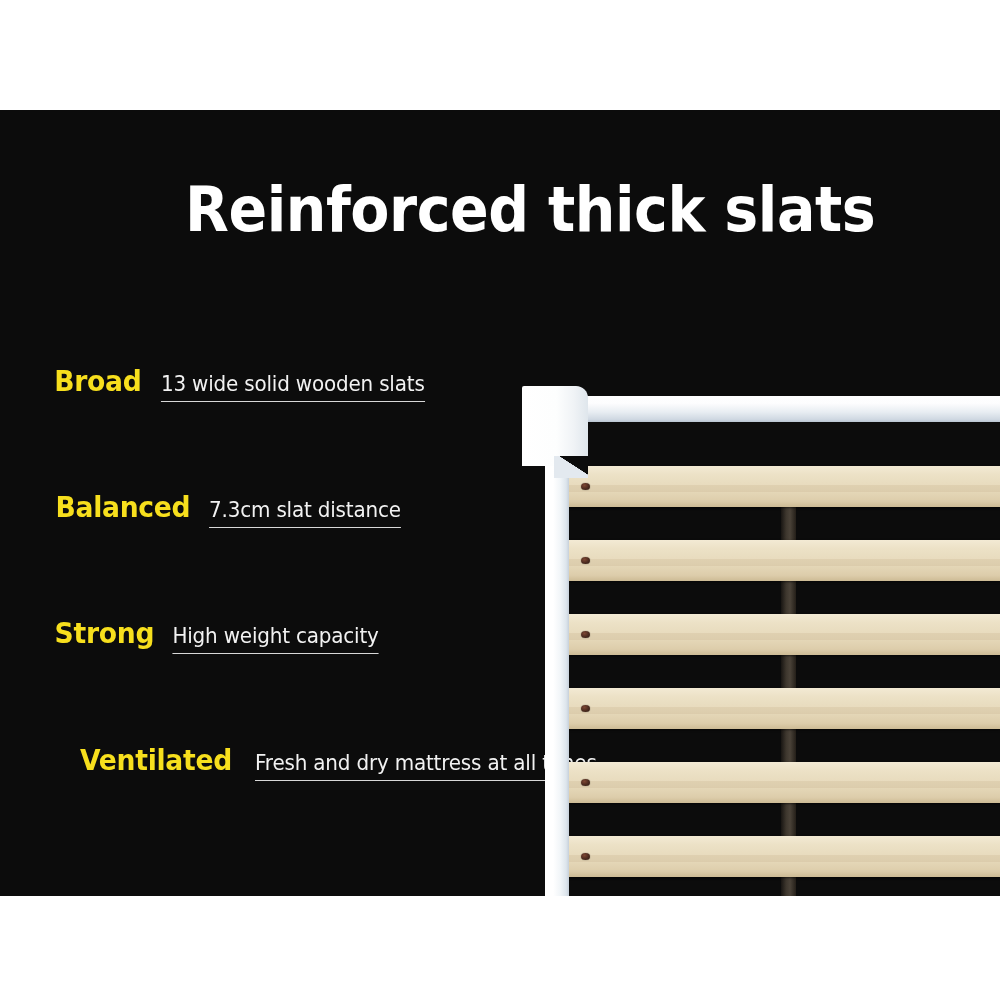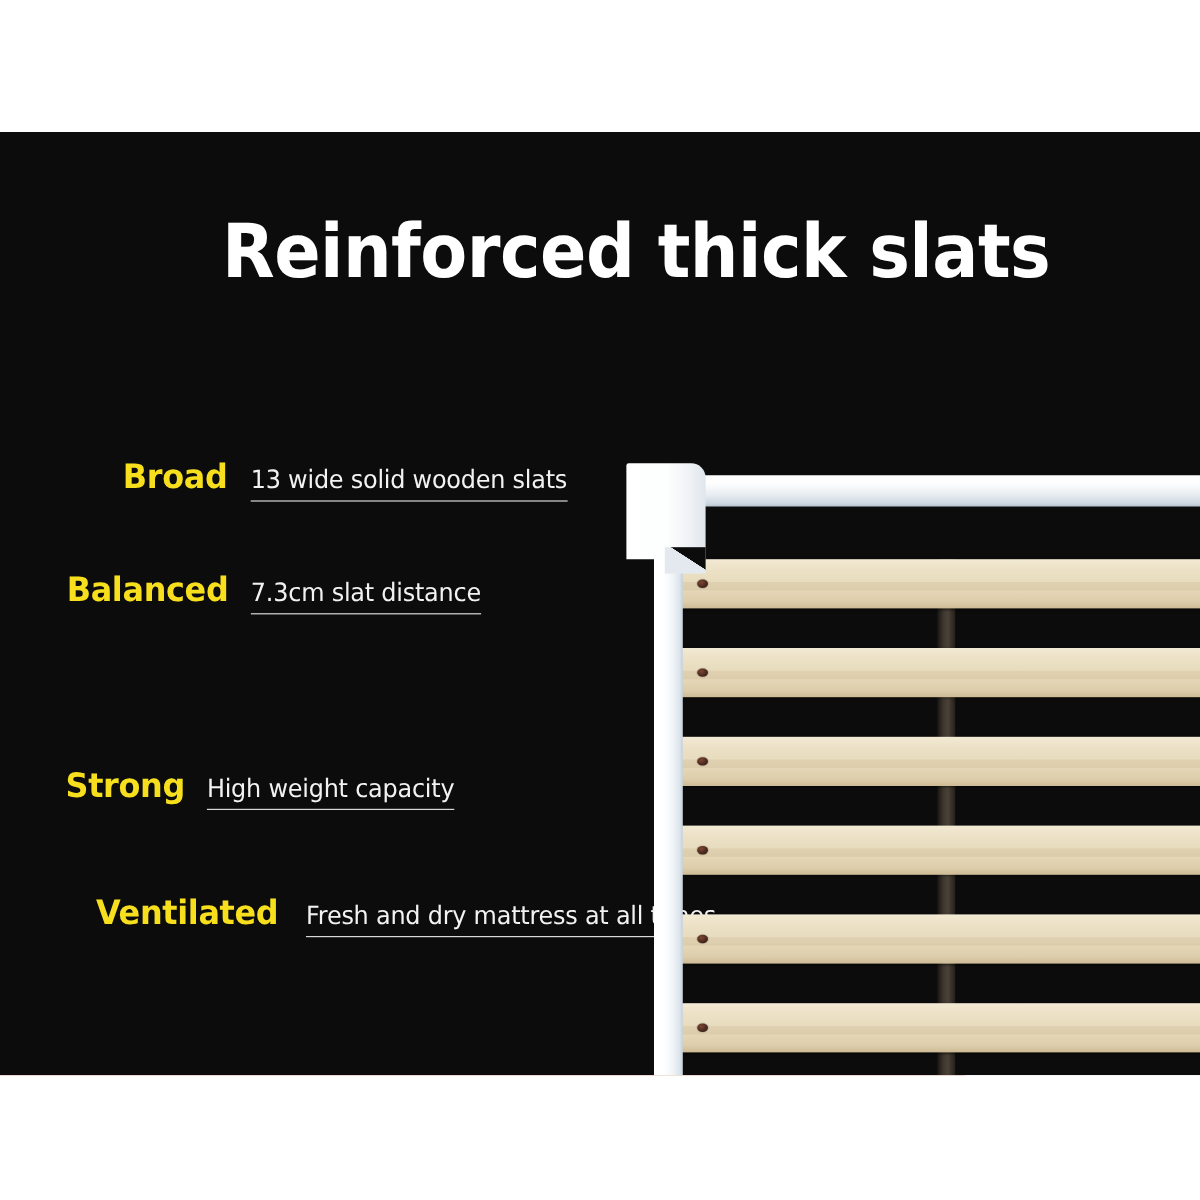--- a/index.html
+++ b/index.html
@@ -11,21 +11,21 @@
     width: 1000px;
     height: 1000px;
     overflow: hidden;
     font-family: "Liberation Sans", sans-serif;
   }
 
   #poster {
     position: relative;
     width: 804px;
     height: 1000px;
-    background: #c2410c;
+    background: #f9a8d4;
   }
 
   
   .panel {
     position: absolute;
     left: 0;
     top: 110px;
     width: 1000px;
     height: 786px;
     background: #0c0c0c;
@@ -78,23 +78,23 @@
     font-weight: normal;
     font-size: 21px;
     letter-spacing: -0.2px;
     margin-left: 10px;
     padding-bottom: 5px;
     border-bottom: 1.5px solid #d8d8d8;
     transform: scaleX(0.95);
     transform-origin: left baseline;
   }
 
-  .f0 { top: 16px; margin-left: 48px; }
-  .f1 { top: 110px; }
-  .f2 { top: 252px; margin-top: 21px; }
+  .f0 { top: 0px; }
+  .f1 { top: 126px; }
+  .f2 { top: 252px; }
   .f3 { top: 379px; margin-left: 24px; }
 
   
   .photo {
     position: absolute;
     left: 505px;
     top: 170px;
     width: 495px;
     height: 730px;
     overflow: hidden;

